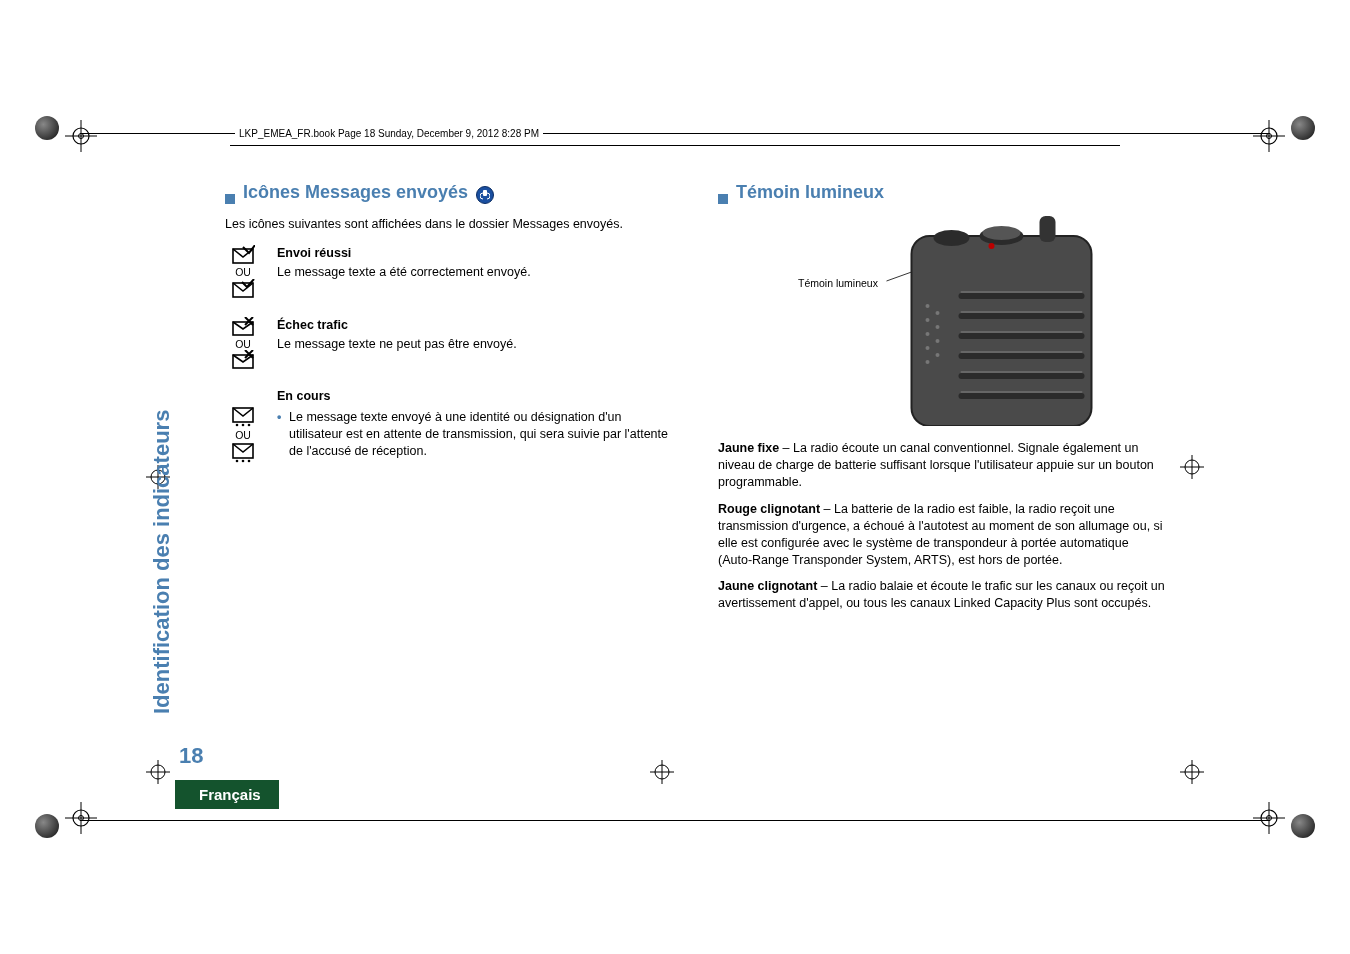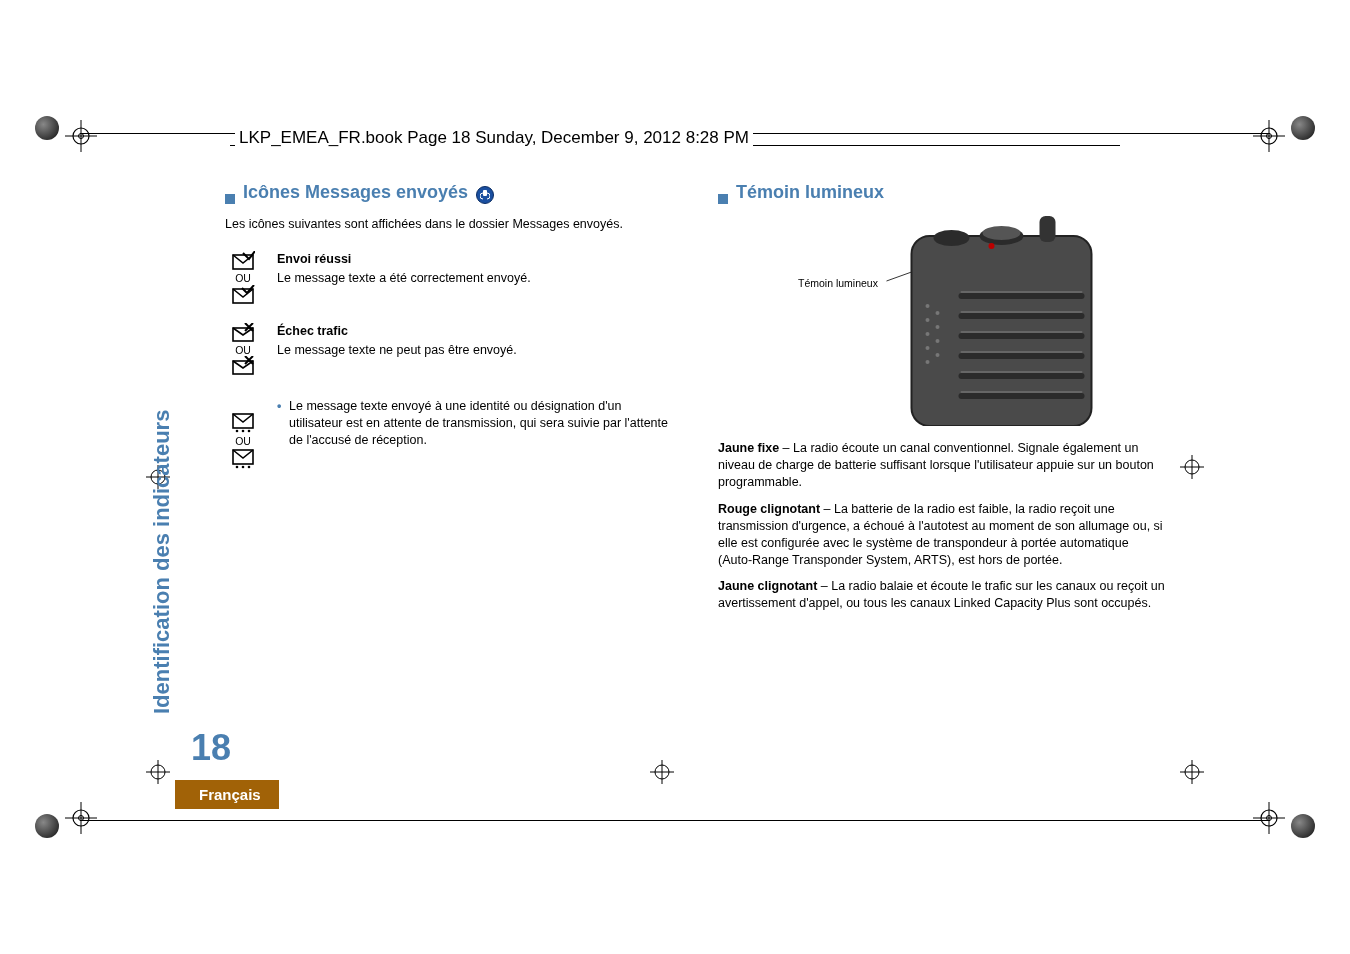--- a/index.html
+++ b/index.html
@@ -57,21 +57,21 @@
 
   .header-line {
     position:absolute;
     left:230px; right:230px;
     top:145px; height:1px; background:#000;
   }
 
   .book-header {
     position:absolute;
     top:128px; left:235px;
-    font-size:17px;
+    font-size:10px;
     color:#000;
     background:#fff;
     padding:0 4px;
   }
 
   
   .content {
     position:absolute;
     top:180px; left:175px; right:185px; bottom:200px;
     display:flex;
@@ -86,30 +86,30 @@
     left:0;
     transform: rotate(-90deg);
     transform-origin: left bottom;
     white-space:nowrap;
     font-size:22px;
     font-weight:bold;
     color:#4a7fb0;
   }
   .side-tab .pagenum {
     position:absolute;
-    bottom:-15px; left:16px;
-    font-size:36px;
+    bottom:-15px; left:4px;
+    font-size:22px;
     font-weight:bold;
     color:#4a7fb0;
   }
   .lang-tab {
     position:absolute;
     left:175px;
     bottom:145px;
-    background:#a16207;
+    background:#14532d;
     color:#fff;
     font-weight:bold;
     font-size:15px;
     padding:6px 18px 6px 24px;
   }
 
   .columns {
     flex:1;
     display:flex;
     gap:46px;
@@ -117,21 +117,21 @@
   .col { flex:1; font-size:12.5px; color:#000; line-height:1.35;}
   .col h2 {
     font-size:18px; font-weight:bold; color:#4a7fb0;
     margin:0 0 12px 0;
     display:flex; align-items:flex-end; gap:8px;
   }
   .col h2 .hsq {
     width:10px;height:10px;background:#4a7fb0;display:inline-block;flex:none;
   }
   .col p { margin:0 0 10px 0;}
-  .col .intro { margin-bottom:18px;}
+  .col .intro { margin-bottom:12px;}
   .ic-row { display:flex; gap:16px; margin-bottom:16px; align-items:flex-start;}
   .ic-cell { width:36px; text-align:center; font-size:10.5px; line-height:1.1; flex:none;}
   .ic-cell svg { display:block; margin:0 auto 2px auto;}
   .ic-body { flex:1;}
   .ic-body b { display:block; margin-bottom:2px;}
   .ic-body ul { margin:4px 0 0 0; padding:0; list-style:none;}
   .ic-body li { position:relative; padding-left:12px; margin-bottom:6px;}
   .ic-body li::before {
     content:"•"; position:absolute; left:0; top:0; color:#4a7fb0; font-weight:bold;
   }
@@ -312,20 +312,21 @@
           <span>OU</span>
           <svg width="24" height="22">
               <rect x="2" y="2" width="20" height="14" fill="none" stroke="#000" stroke-width="1.6"></rect>
               <polyline points="2,2 12,10 22,2" fill="none" stroke="#000" stroke-width="1.6"></polyline>
               <circle cx="6" cy="19" r="1.3" fill="#000"></circle>
               <circle cx="12" cy="19" r="1.3" fill="#000"></circle>
               <circle cx="18" cy="19" r="1.3" fill="#000"></circle>
             </svg>
         </div>
         <div class="ic-body">
+          <b>En cours</b>
           <ul>
             <li>Le message texte envoyé à une identité ou désignation d'un utilisateur est en attente de transmission, qui sera suivie par l'attente de l'accusé de réception.</li>
           </ul>
         </div>
       </div>
     </div>
 
     <div class="col">
       <h2>
         <span class="hsq"></span>

